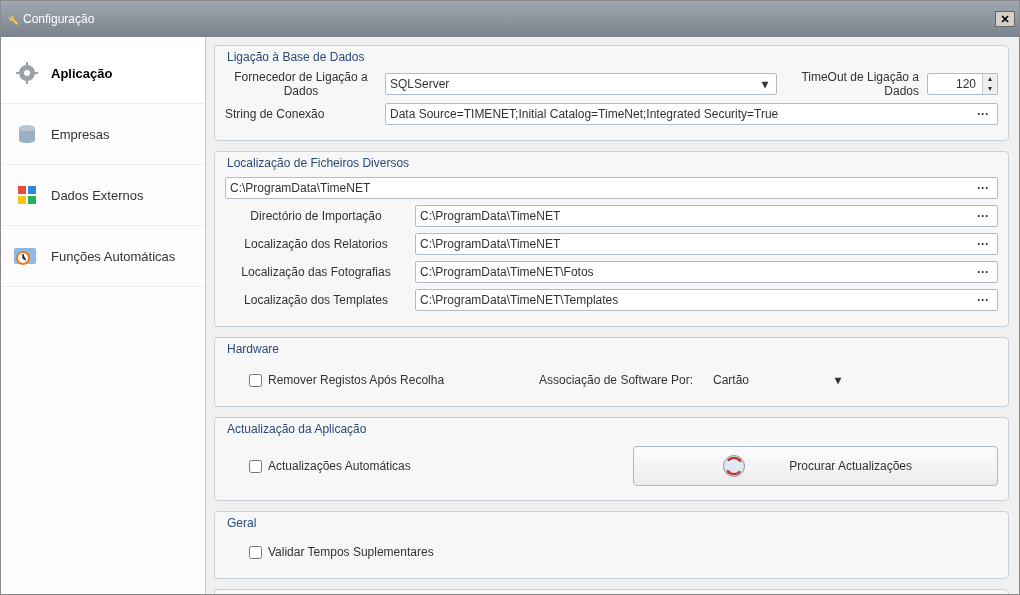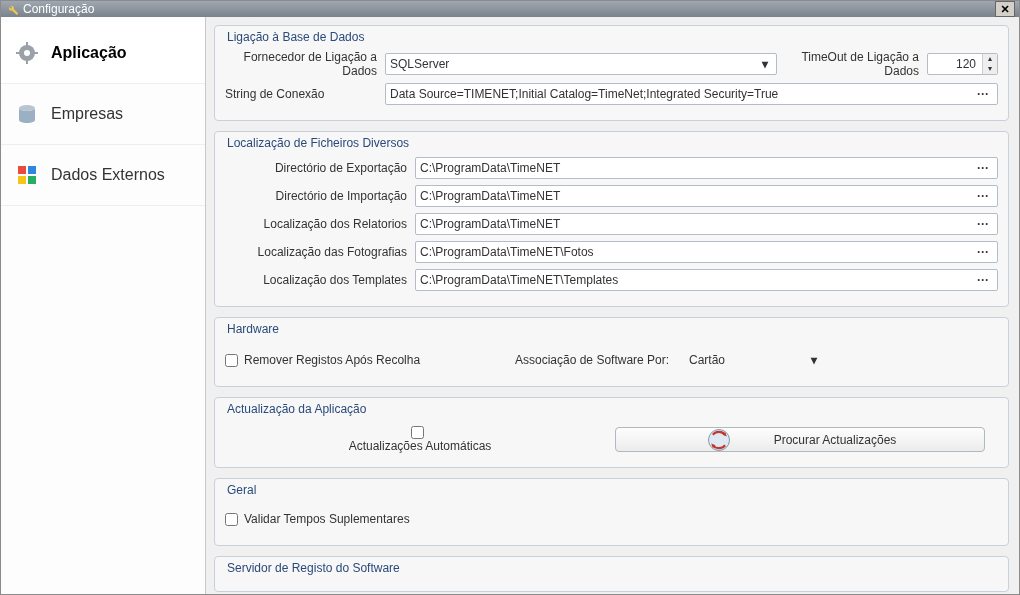--- a/index.html
+++ b/index.html
@@ -13,21 +13,21 @@
   color: #333;
 }
 .window { width: 1020px; height: 595px; background: #fff; border: 1px solid #8b8b8b; display: flex; flex-direction: column; }
 .titlebar {
   background: linear-gradient(#9fa7b0, #7a828c);
   color: #fff;
   font-size: 12px;
   padding: 2px 4px;
   display: flex;
   align-items: center;
-  height: 16px;
+  height: 36px;
 }
 .titlebar .t-icon { width: 14px; height: 14px; margin-right: 4px; display:inline-flex; align-items:center; justify-content:center; }
 .titlebar .spacer { flex: 1; }
 .titlebar .close-btn {
   width: 20px; height: 16px;
   background: #d4d0c8;
   border: 1px solid #666;
   display: flex; align-items: center; justify-content: center;
   color: #000;
   font-family: Arial;
@@ -39,21 +39,21 @@
 .sidebar {
   width: 205px;
   background: #fdfdfd;
   border-right: 1px solid #c8c8c8;
   padding-top: 6px;
 }
 .side-item {
   display: flex;
   align-items: center;
   padding: 18px 12px;
-  font-size: 16px;
+  font-size: 13px;
   color: #333;
   cursor: pointer;
   border-bottom: 1px solid #eee;
 }
 .side-item.active {
   background: #fff;
   font-weight: 600;
   color: #000;
 }
 .side-item .s-icon {
@@ -71,21 +71,21 @@
   position: relative;
 }
 .groupbox .gb-title {
   position: absolute;
   top: 4px;
   left: 12px;
   font-size: 12px;
   color: #2a4a7a;
 }
 .form-row { display: flex; align-items: center; margin-bottom: 4px; min-height: 24px; }
-.form-label { text-align: right; padding-right: 8px; color: #333; font-size: 12px; }
+.form-label { text-align: center; padding-right: 8px; color: #333; font-size: 12px; }
 .input-like {
   background: #fff;
   border: 1px solid #b4bdc7;
   border-radius: 2px;
   height: 22px;
   display: flex;
   align-items: center;
   padding: 0 4px;
   font-size: 12px;
   position: relative;
@@ -95,28 +95,28 @@
 .input-like .chev {
   cursor: pointer;
   padding: 0 4px;
   color: #333;
   font-weight: bold;
 }
 .spin-wrap { display:flex; align-items:center; background:#fff; border:1px solid #b4bdc7; border-radius:2px; height:22px; }
 .spin-wrap .num { width:54px; text-align:right; padding:0 6px; font-size:12px; }
 .spin-btns { display:flex; flex-direction:column; border-left:1px solid #ccc; }
 .spin-btns span { width:14px; height:10px; font-size:8px; line-height:9px; text-align:center; cursor:pointer; background:#eee; }
-.checkbox-row { display:flex; align-items:center; }
+.checkbox-row { display:flex; align-items:center;margin-left:24px; }
 .checkbox-row input { margin-right:6px; }
 .btn-update {
   display:flex; align-items:center; justify-content:center;
   background: linear-gradient(#fdfdfd,#ececec);
   border: 1px solid #b0b8c0;
   border-radius:4px;
-  height: 25px;
+  height: 40px;
   cursor:pointer;
   width: 370px;
 }
 .btn-update .b-icon { width:30px; height:30px; margin-right:40px; display:flex; align-items:center; justify-content:center; }
 </style>
 </head>
 <body>
 
 <div class="window">
   <div class="titlebar">
@@ -163,20 +163,30 @@
         <span class="s-icon">
           <svg width="24" height="24" viewBox="0 0 24 24">
               <path fill="#e74c3c" d="M3 3h8v8H3z"></path>
               <path fill="#2e86de" d="M13 3h8v8h-8z"></path>
               <path fill="#f5c518" d="M3 13h8v8H3z"></path>
               <path fill="#27ae60" d="M13 13h8v8h-8z"></path>
             </svg>
         </span>
         <span>Dados Externos</span>
       </div>
+      <div class="side-item">
+        <span class="s-icon">
+          <svg width="28" height="24" viewBox="0 0 28 24">
+              <rect x="1" y="4" width="22" height="16" rx="2" fill="#8fb8e8"></rect>
+              <circle cx="10" cy="14" r="6" fill="#fff" stroke="#e67e22" stroke-width="2"></circle>
+              <path stroke="#333" stroke-width="1.5" d="M10 10v4l3 2"></path>
+            </svg>
+        </span>
+        <span>Funções Automáticas</span>
+      </div>
     </div>
 
     <div class="main">
 
       <div class="groupbox">
         <div class="gb-title">Ligação à Base de Dados</div>
         <div class="form-row">
           <div class="form-label" style="width:160px;">Fornecedor de Ligação a Dados</div>
           <div class="input-like" style="flex:1;">
             <span class="val">SQLServer</span>
@@ -196,21 +206,20 @@
           <div class="input-like" style="flex:1;">
             <span class="val">Data Source=TIMENET;Initial Catalog=TimeNet;Integrated Security=True</span>
             <span class="dots">···</span>
           </div>
         </div>
       </div>
 
       <div class="groupbox">
         <div class="gb-title">Localização de Ficheiros Diversos</div>
         <div class="form-row">
-          <div class="form-label" style="width:190px;">Directório de Exportação</div>
           <div class="input-like" style="flex:1;">
             <span class="val">C:\ProgramData\TimeNET</span>
             <span class="dots">···</span>
           </div>
         </div>
         <div class="form-row">
           <div class="form-label" style="width:190px;">Directório de Importação</div>
           <div class="input-like" style="flex:1;">
             <span class="val">C:\ProgramData\TimeNET</span>
             <span class="dots">···</span>
@@ -251,21 +260,21 @@
           <div class="input-like" style="width:140px; border:none; background:transparent;">
             <span class="val">Cartão</span>
             <span class="chev">▾</span>
           </div>
         </div>
       </div>
 
       <div class="groupbox">
         <div class="gb-title">Actualização da Aplicação</div>
         <div class="form-row" style="margin-top:4px;">
-          <div class="checkbox-row" style="width:390px;flex-direction:column;">
+          <div class="checkbox-row" style="width:390px;">
             <input type="checkbox" style="">
             <span>Actualizações Automáticas</span>
           </div>
           <div class="btn-update">
             <span class="b-icon">
               <svg width="28" height="28" viewBox="0 0 32 32">
                   <circle cx="16" cy="16" r="12" fill="#dfe9f3" stroke="#7a8aa0" stroke-width="1"></circle>
                   <path fill="none" stroke="#c0392b" stroke-width="2.5" d="M9 10a9 9 0 0114 0M23 22a9 9 0 01-14 0"></path>
                   <path fill="#c0392b" d="M23 7l2 5-5-2zM9 25l-2-5 5 2z"></path>
                 </svg>

